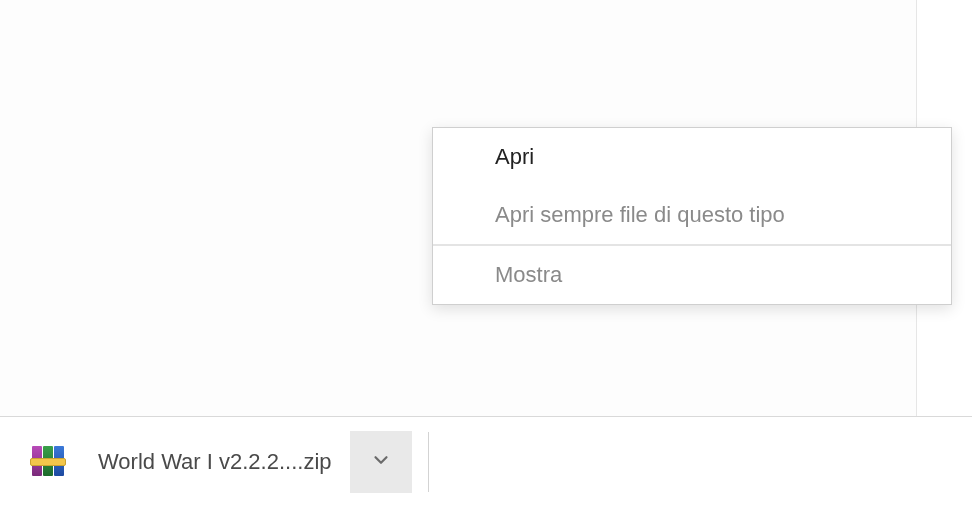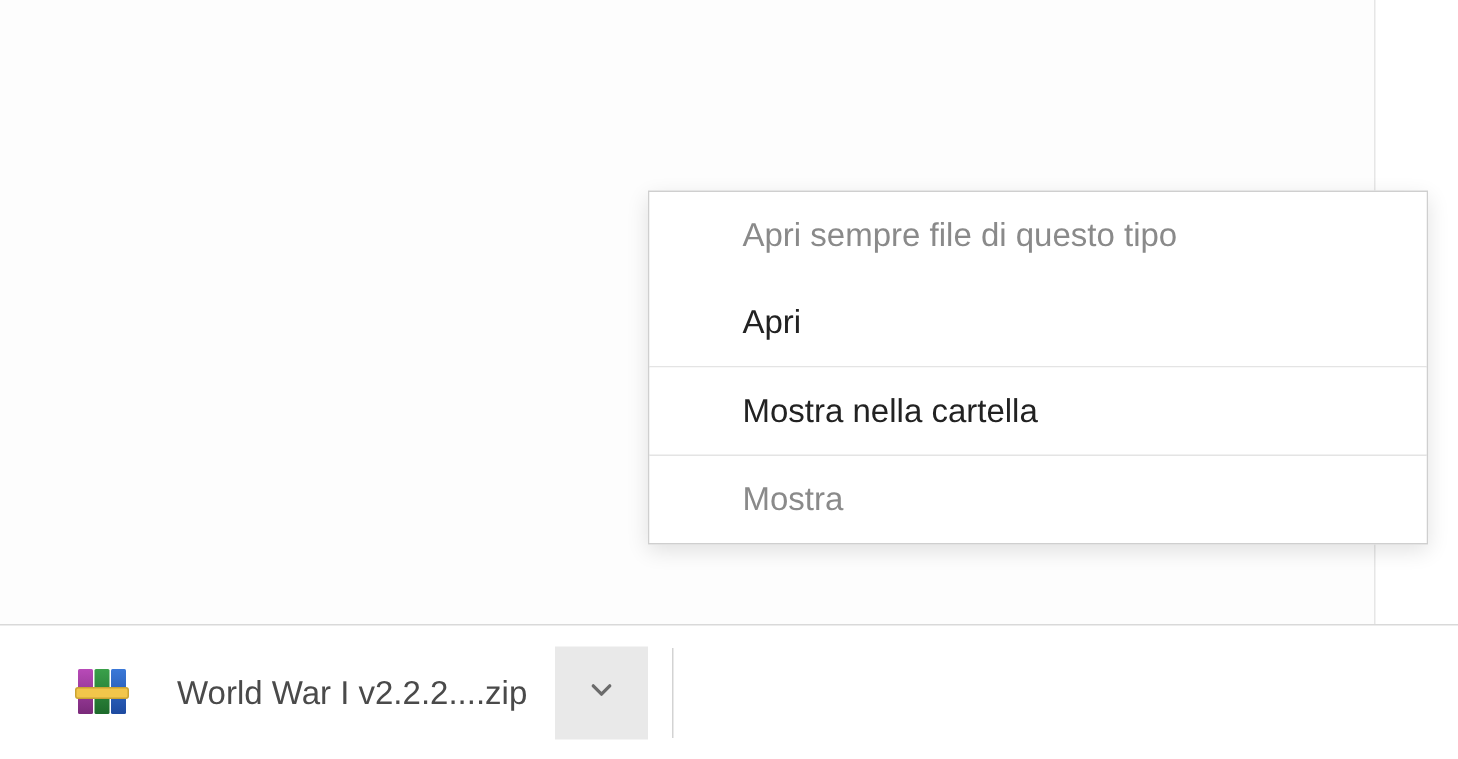--- a/index.html
+++ b/index.html
@@ -24,21 +24,21 @@
     }
 
     .download-shelf {
       position: absolute;
       left: 0; right: 0; bottom: 0;
       height: 90px;
       background: #ffffff;
       border-top: 1px solid #d9d9d9;
       display: flex;
       align-items: center;
-      padding-left: 50px;
+      padding-left: 30px;
     }
 
     .download-item {
       display: flex;
       align-items: center;
       gap: 24px;
     }
 
     .file-icon {
       width: 44px;
@@ -137,19 +137,18 @@
     <span>
       <svg viewBox="0 0 24 24" fill="none" stroke="#6b6b6b" stroke-width="2.4" stroke-linecap="round" stroke-linejoin="round">
           <polyline points="6 9 12 15 18 9"></polyline>
         </svg>
     </span>
   </button>
   <div class="vsep"></div>
 </div>
 
 <div class="context-menu">
+  <div class="menu-item">Apri</div>
   <div class="menu-item disabled">Apri sempre file di questo tipo</div>
-  <div class="menu-item">Apri</div>
   <div class="menu-sep"></div>
-  <div class="menu-item">Mostra nella cartella</div>
   <div class="menu-sep"></div>
   <div class="menu-item disabled">Mostra</div>
 </div>
 
 </body></html>

